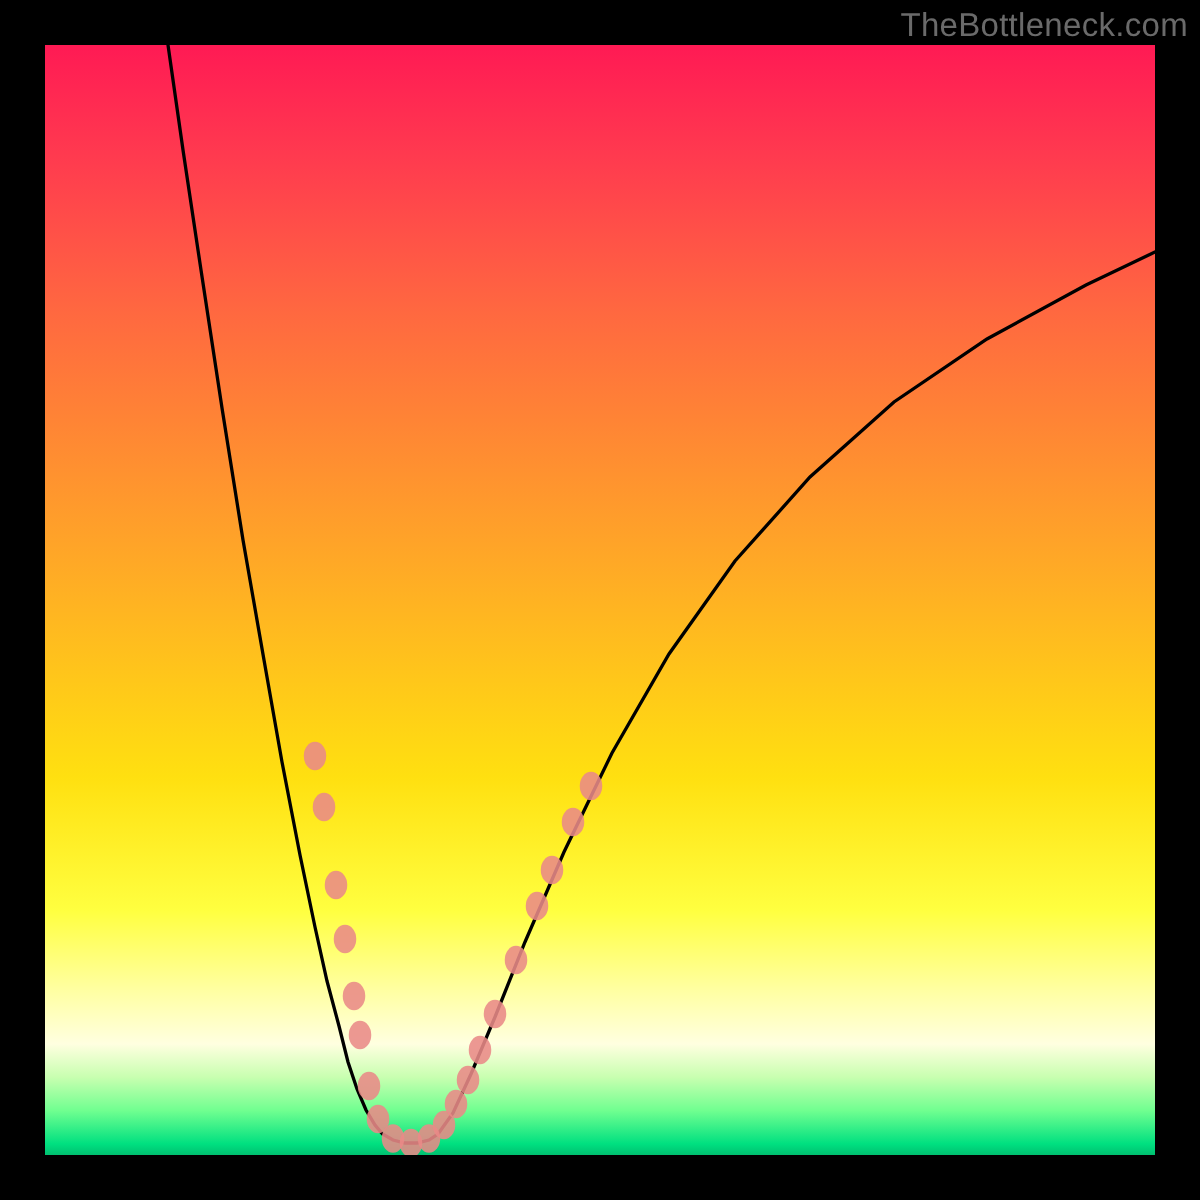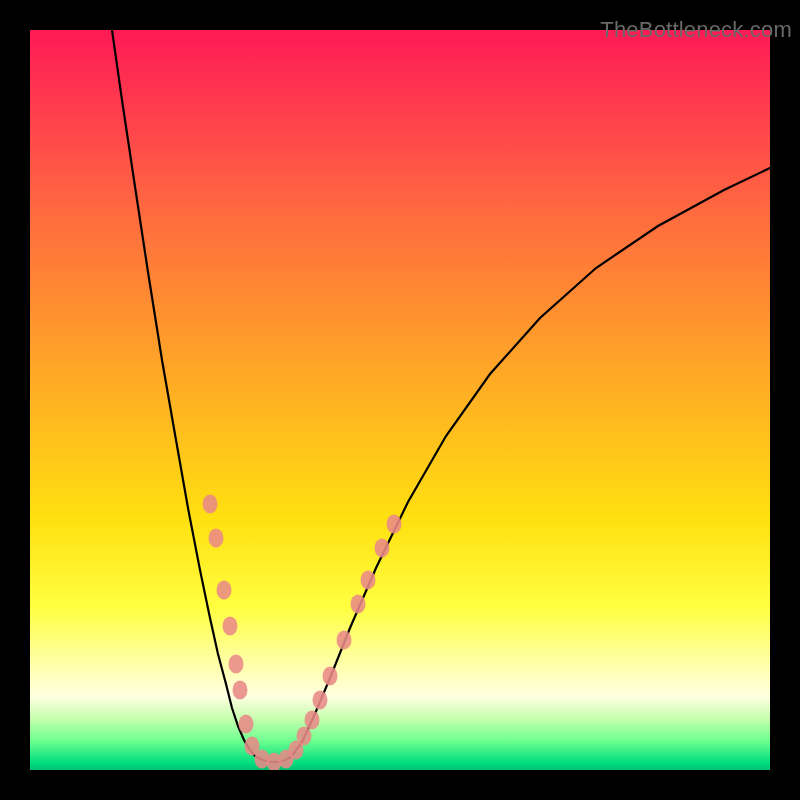--- a/index.html
+++ b/index.html
@@ -52,21 +52,20 @@
     inset: 0;
   }
   .attribution {
     position: absolute;
     top: 4px;
     right: 8px;
     color: #6a6a6a;
     font-size: 22px;
     font-weight: 500;
     letter-spacing: 0.2px;
-    margin-top: 13px;
   }
 </style>
 </head>
 <body>
 
 <div class="frame">
   <div class="plot-area">
     <div class="gradient"></div>
     <svg class="curve-svg" viewBox="0 0 740 740" preserveAspectRatio="none">
       <g id="curve-group">

